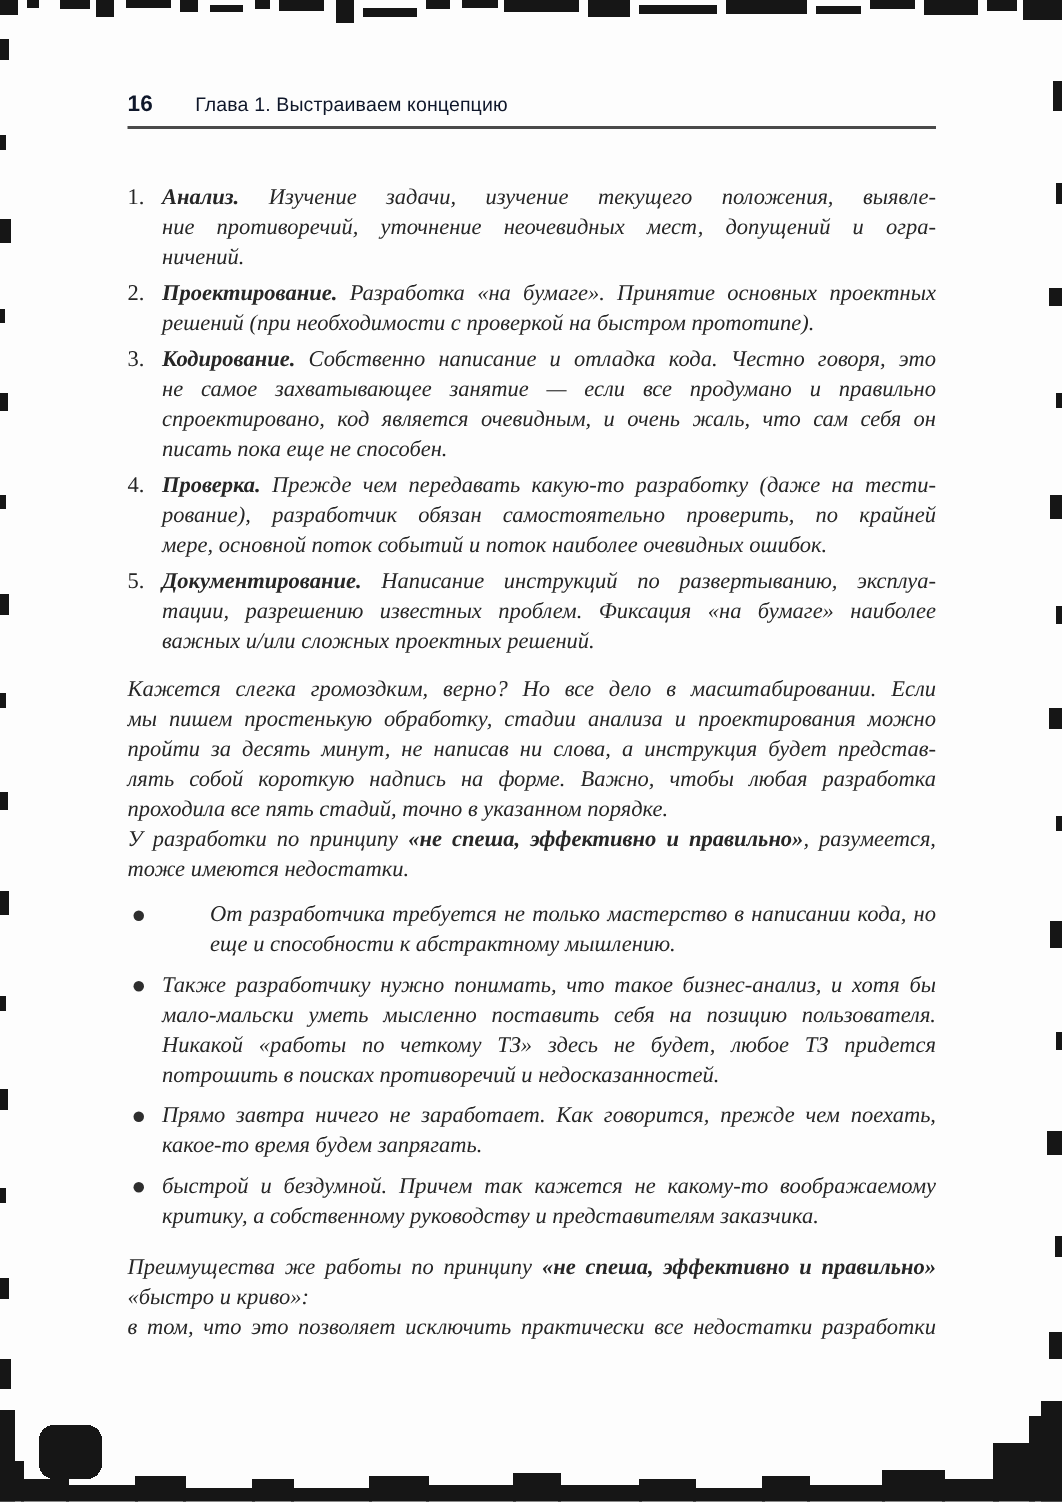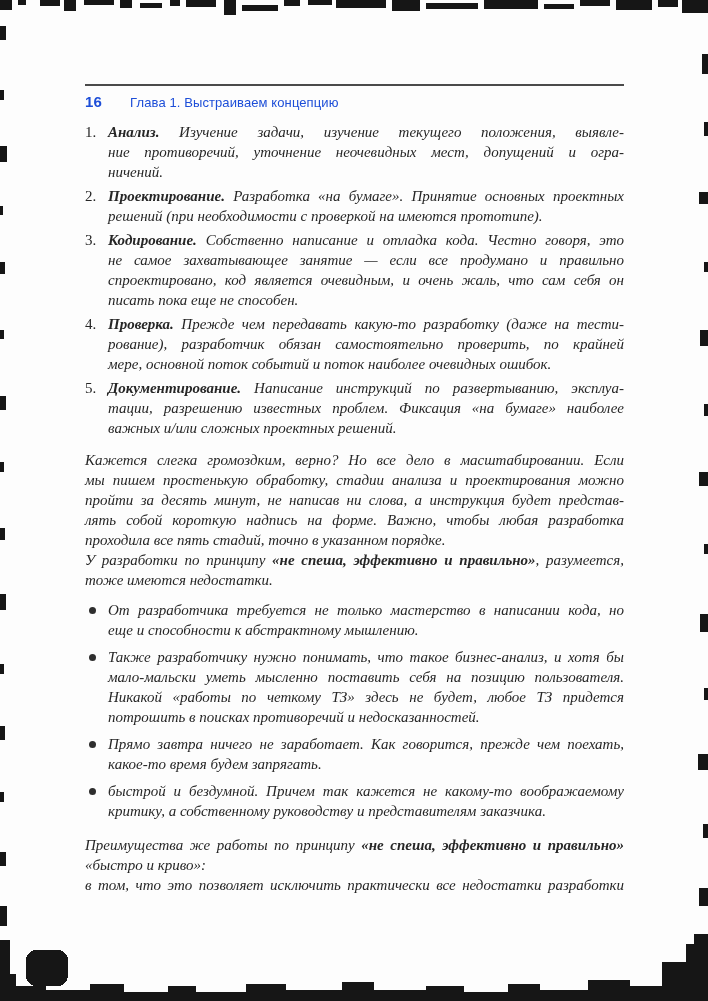--- a/index.html
+++ b/index.html
@@ -5,21 +5,21 @@
   html,body{margin:0;padding:0;}
   body{
     width:708px;height:1001px;position:relative;overflow:hidden;
     background:#fdfdfd;
     font-family:"Liberation Serif", serif;
   }
   .page{position:absolute;inset:0;background:#fdfdfd;}
   .page-header{
     position:absolute;left:85px;top:61px;width:539px;
     display:flex;align-items:baseline;
-    font-family:"Liberation Sans", sans-serif;color:#1d4ed8;margin-top:32px;
+    font-family:"Liberation Sans", sans-serif;color:#0f172a;
   }
   .page-num{font-weight:bold;font-size:15px;letter-spacing:.2px;}
   .chapter-title{font-size:13px;margin-left:28px;letter-spacing:.1px;}
   .header-rule{position:absolute;left:85px;top:84px;width:539px;height:2px;background:#4a4a4a;}
   .content{position:absolute;left:85px;top:122px;width:539px;color:#262626;}
   .block{display:flex;}
   .block.paragraph{display:block;}
   .marker-col{flex:0 0 23px;width:23px;font-size:15px;line-height:20px;}
   .bullet-dot{display:block;width:7px;height:7px;border-radius:50%;background:#2e2e2e;margin-top:7px;margin-left:4px;}
   .block-body{flex:1 1 auto;min-width:0;}
@@ -49,21 +49,21 @@
         <div class="block-body">
           <div class="line"><b>Анализ.</b><span> Изучение задачи, изучение текущего положения, выявле-</span></div>
           <div class="line"><span>ние противоречий, уточнение неочевидных мест, допущений и огра-</span></div>
           <div class="line last"><span>ничений.</span></div>
         </div>
       </div>
       <div class="block numbered" style="margin-top: 4px;">
         <div class="marker-col">2.</div>
         <div class="block-body">
           <div class="line"><b>Проектирование.</b><span> Разработка «на бумаге». Принятие основных проектных</span></div>
-          <div class="line last"><span>решений (при необходимости с проверкой на имеются прототипе).</span></div>
+          <div class="line last"><span>решений (при необходимости с проверкой на быстром прототипе).</span></div>
         </div>
       </div>
       <div class="block numbered" style="margin-top: 4px;">
         <div class="marker-col">3.</div>
         <div class="block-body">
           <div class="line"><b>Кодирование.</b><span> Собственно написание и отладка кода. Честно говоря, это</span></div>
           <div class="line"><span>не самое захватывающее занятие — если все продумано и правильно</span></div>
           <div class="line"><span>спроектировано, код является очевидным, и очень жаль, что сам себя он</span></div>
           <div class="line last"><span>писать пока еще не способен.</span></div>
         </div>
@@ -92,21 +92,21 @@
           <div class="line"><span>лять собой короткую надпись на форме. Важно, чтобы любая разработка</span></div>
           <div class="line last"><span>проходила все пять стадий, точно в указанном порядке.</span></div>
         </div>
       </div>
       <div class="block paragraph" style="">
         <div class="block-body">
           <div class="line"><span>У разработки по принципу </span><b>«не спеша, эффективно и правильно»</b><span>, разумеется,</span></div>
           <div class="line last"><span>тоже имеются недостатки.</span></div>
         </div>
       </div>
-      <div class="block bullet" style="margin-top: 10px;">
+      <div class="block bullet" style="margin-top: 10px; gap: 32px;">
         <div class="marker-col">
           <span class="bullet-dot" style="background: rgb(46, 46, 46);"></span>
         </div>
         <div class="block-body">
           <div class="line"><span>От разработчика требуется не только мастерство в написании кода, но</span></div>
           <div class="line last"><span>еще и способности к абстрактному мышлению.</span></div>
         </div>
       </div>
       <div class="block bullet" style="margin-top: 7px;">
         <div class="marker-col">

